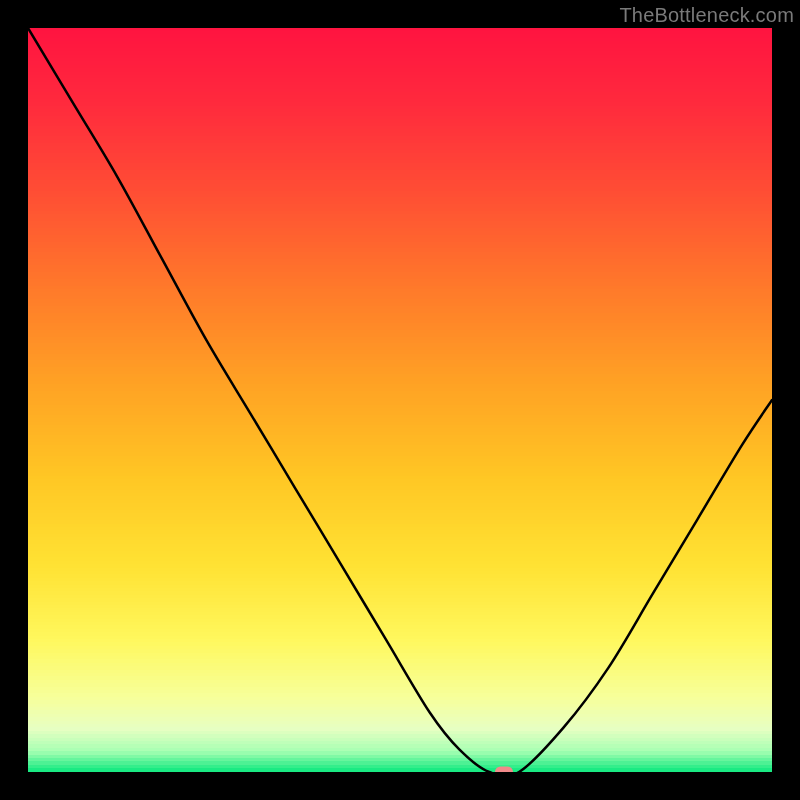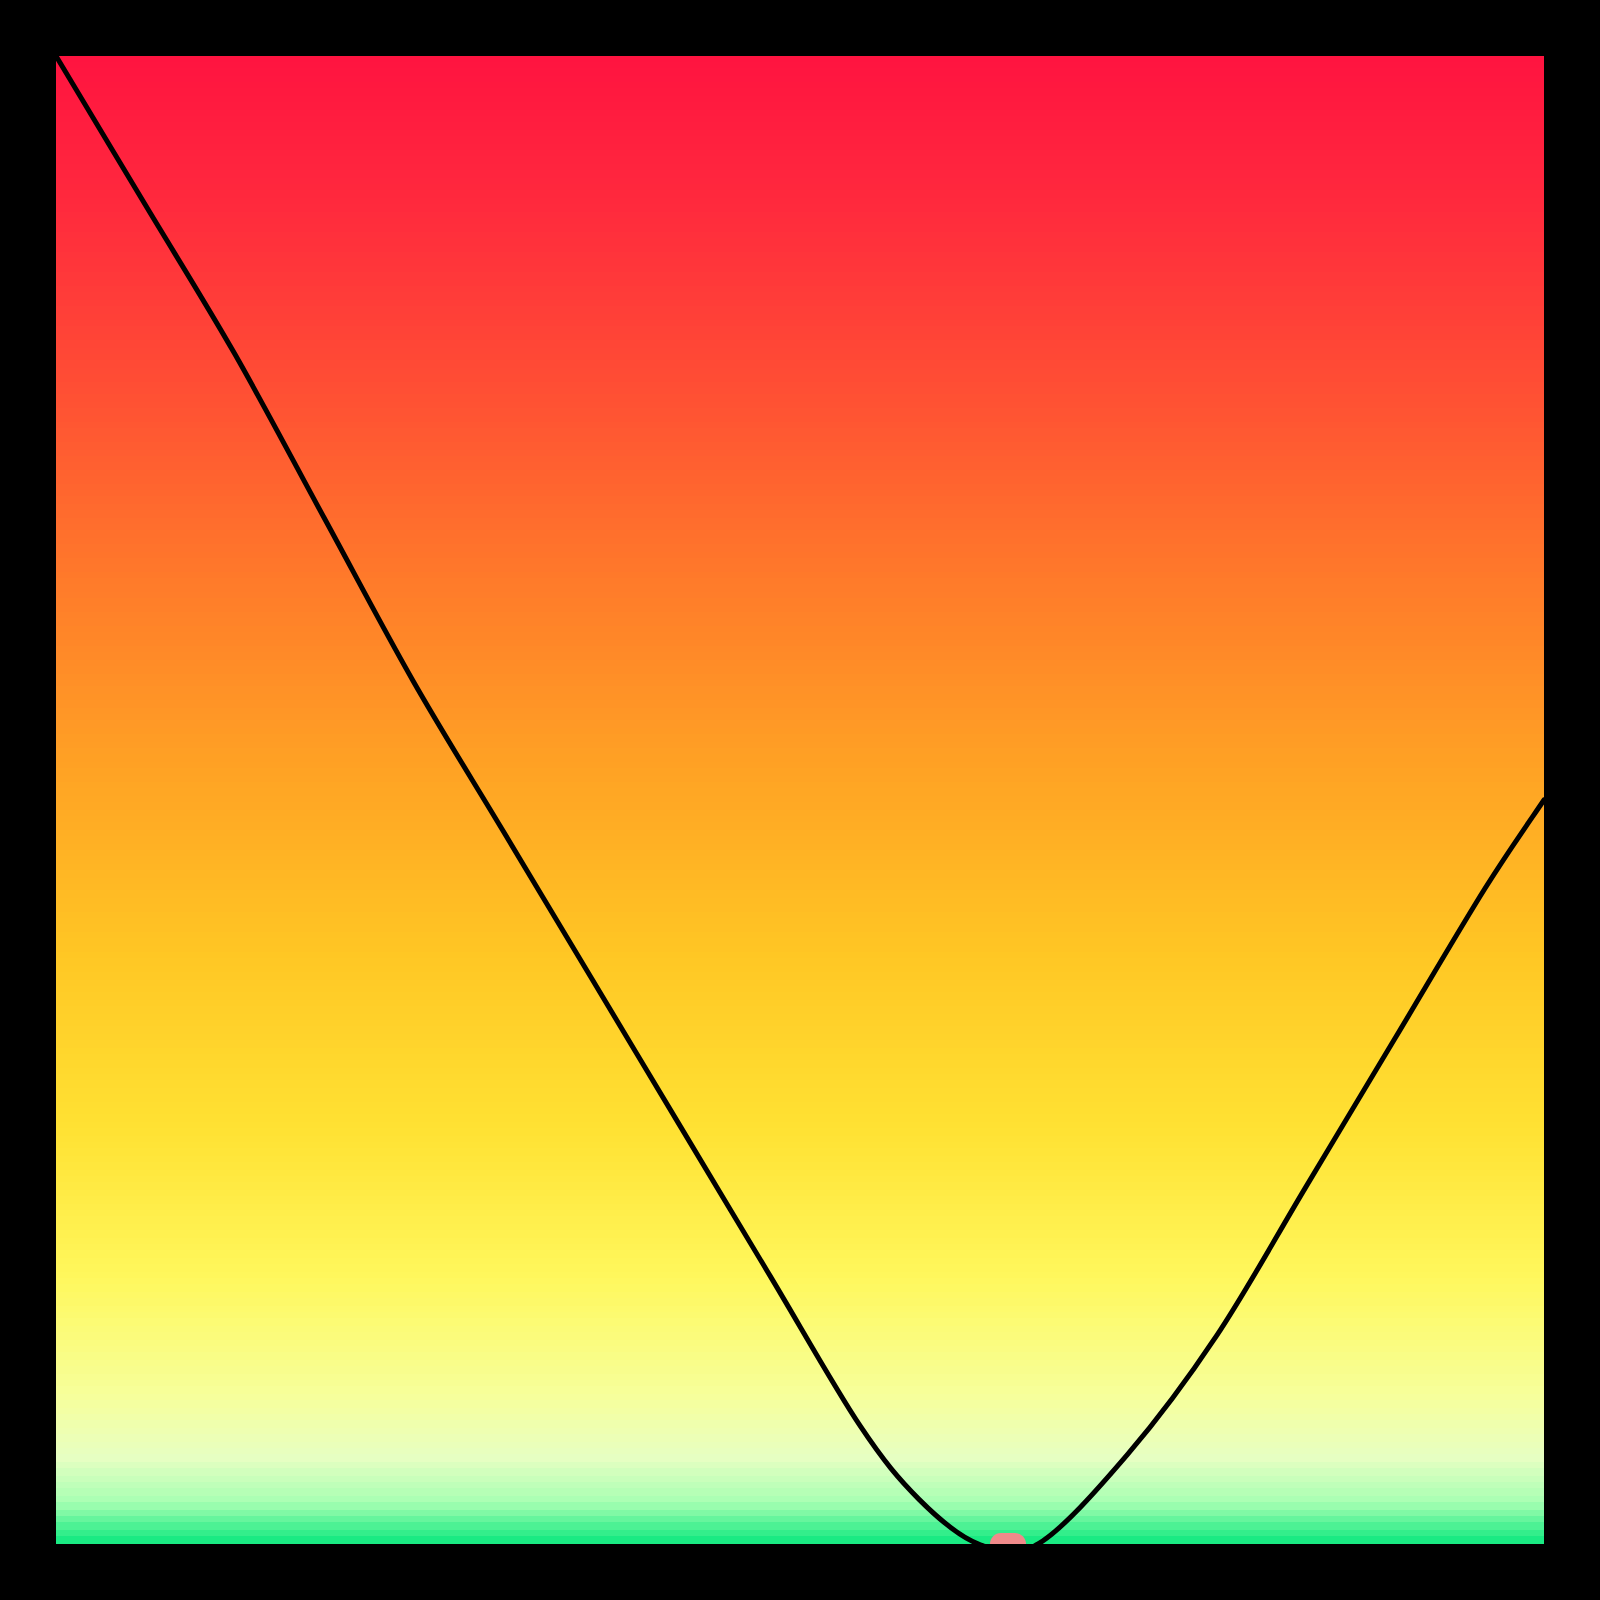--- a/index.html
+++ b/index.html
@@ -57,20 +57,21 @@
     border-radius: 7px;
     transform: translate(-50%, -50%);
     z-index: 12;
   }
 </style>
 </head>
 <body>
 
 <div class="stage">
 
+  <div class="watermark">TheBottleneck.com</div>
 
   <div class="plot" id="plot">
       <div class="gradient-strip" style="top: -0.5px; height: 4.88182px; background: rgb(255, 20, 64);"></div>
       <div class="gradient-strip" style="top: 2.89726px; height: 4.88182px; background: rgb(255, 21, 64);"></div>
       <div class="gradient-strip" style="top: 6.29452px; height: 4.88182px; background: rgb(255, 22, 64);"></div>
       <div class="gradient-strip" style="top: 9.69178px; height: 4.88182px; background: rgb(255, 23, 64);"></div>
       <div class="gradient-strip" style="top: 13.089px; height: 4.88182px; background: rgb(255, 24, 63);"></div>
       <div class="gradient-strip" style="top: 16.4863px; height: 4.88182px; background: rgb(255, 25, 63);"></div>
       <div class="gradient-strip" style="top: 19.8836px; height: 4.88182px; background: rgb(255, 26, 63);"></div>
       <div class="gradient-strip" style="top: 23.2808px; height: 4.88182px; background: rgb(255, 27, 63);"></div>

